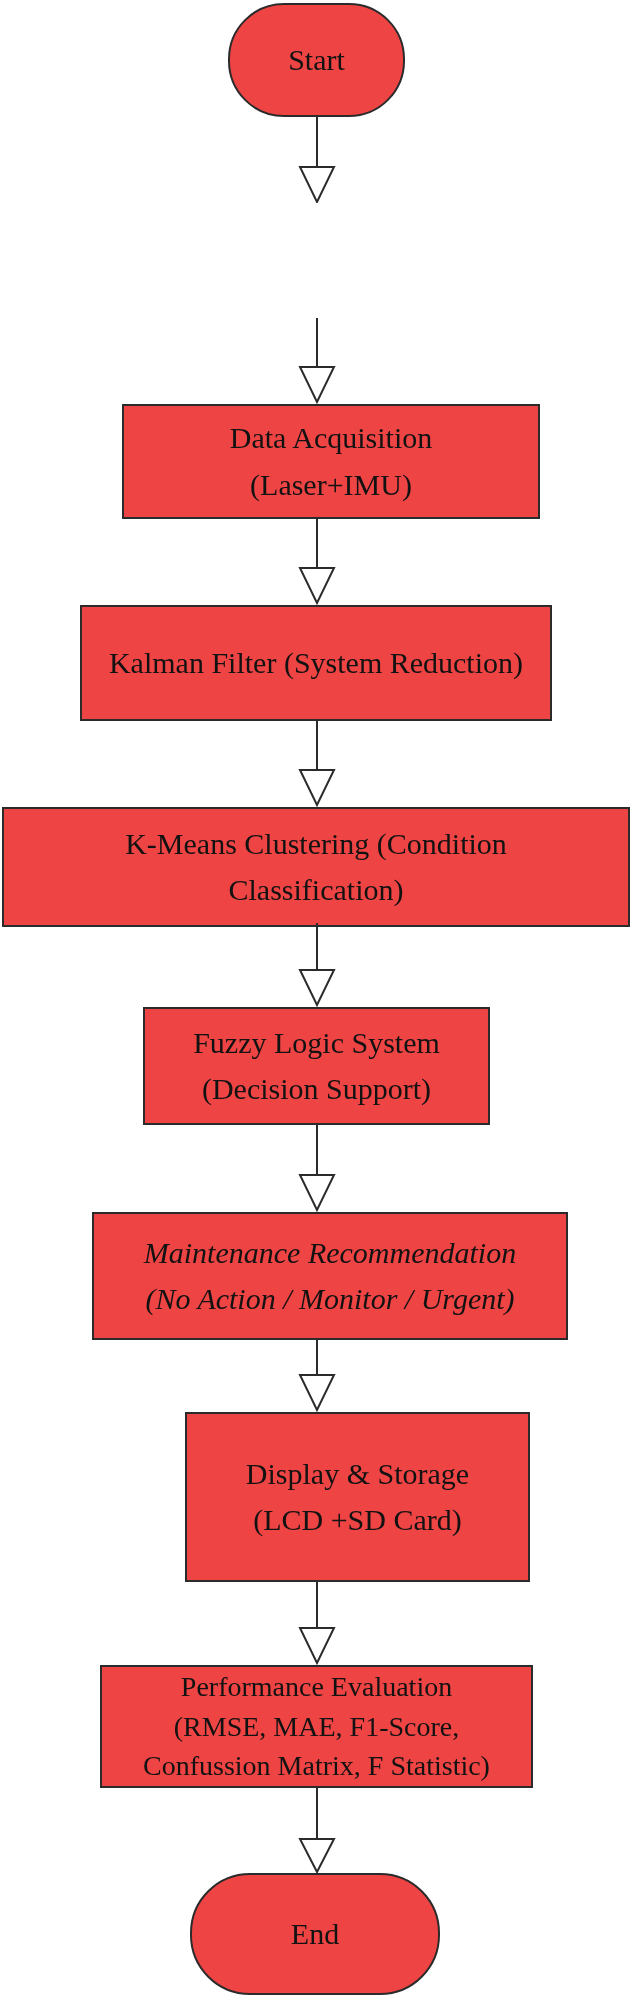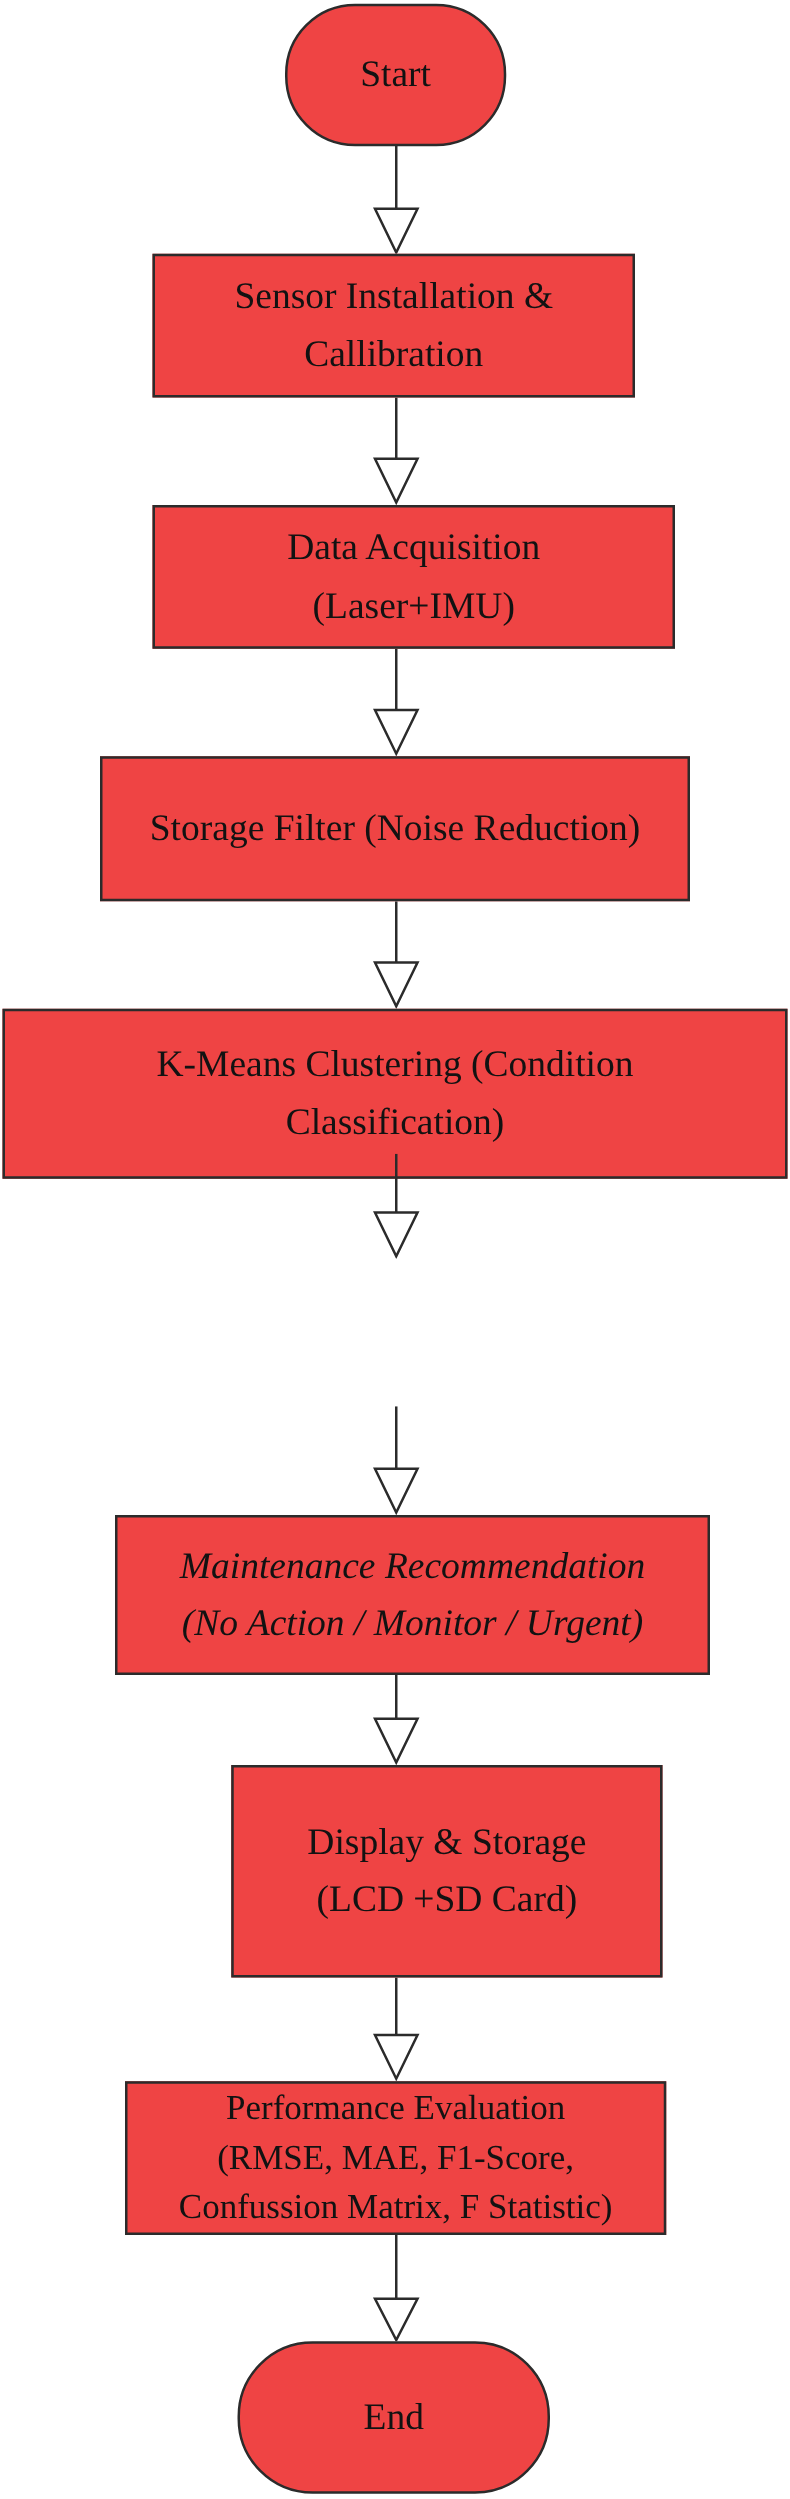--- a/index.html
+++ b/index.html
@@ -27,21 +27,21 @@
     font-size: 30px;
     line-height: 1.55;
     white-space: pre-line;
   }
   .terminator { border-radius: 56px; }
 
   #n-start   { left: 228px; top: 3px;    width: 177px; height: 114px; }
   #n-sensor  { left: 122px; top: 203px;  width: 386px; height: 115px; }
   #n-data    { left: 122px; top: 404px;  width: 418px; height: 115px; }
   #n-kalman  { left: 80px;  top: 605px;  width: 472px; height: 116px; }
-  #n-kmeans  { left: 2px;   top: 807px;  width: 628px; height: 136px; }
+  #n-kmeans  { left: 2px;   top: 807px;  width: 628px; height: 120px; }
   #n-fuzzy   { left: 143px; top: 1007px; width: 347px; height: 118px; }
   #n-maint   { left: 92px;  top: 1212px; width: 476px; height: 128px; font-style: italic; }
   #n-display { left: 143px; top: 1412px; width: 345px; height: 170px; margin-left: 42px; }
   #n-perf    { left: 100px; top: 1665px; width: 433px; height: 123px;
                font-size: 28px; line-height: 1.42; }
   #n-end     { left: 190px; top: 1873px; width: 250px; height: 122px;
                border-radius: 60px; }
 
   .connector { position: absolute; left: 295px; width: 44px; display: block; }
   #c1 { top: 116px;  height: 87px; }
@@ -61,51 +61,51 @@
 
 <div class="canvas">
 
   <div class="node terminator" id="n-start">Start</div>
 
   <svg class="connector" id="c1" viewBox="0 0 44 87">
     <line x1="22" y1="0" x2="22" y2="51"></line>
     <polygon points="5,51 39,51 22,86"></polygon>
   </svg>
 
-  <div class="node" id="n-sensor">Sensor Installation &amp;
-Callibration</div>
 
   <svg class="connector" id="c2" viewBox="0 0 44 86">
     <line x1="22" y1="0" x2="22" y2="49"></line>
     <polygon points="5,49 39,49 22,84"></polygon>
   </svg>
 
   <div class="node" id="n-data">Data Acquisition
 (Laser+IMU)</div>
 
   <svg class="connector" id="c3" viewBox="0 0 44 86">
     <line x1="22" y1="0" x2="22" y2="49"></line>
     <polygon points="5,49 39,49 22,84"></polygon>
   </svg>
 
-  <div class="node" id="n-kalman">Storage Filter (Noise Reduction)</div>
+  <div class="node" id="n-kalman">Kalman Filter (System Reduction)</div>
 
   <svg class="connector" id="c4" viewBox="0 0 44 86">
     <line x1="22" y1="0" x2="22" y2="49"></line>
     <polygon points="5,49 39,49 22,84"></polygon>
   </svg>
 
   <div class="node" id="n-kmeans">K-Means Clustering (Condition
 Classification)</div>
 
   <svg class="connector" id="c5" viewBox="0 0 44 84">
     <line x1="22" y1="0" x2="22" y2="47"></line>
     <polygon points="5,47 39,47 22,82"></polygon>
   </svg>
 
+  <div class="node" id="n-fuzzy">Fuzzy Logic System
+(Decision Support)</div>
 
   <svg class="connector" id="c6" viewBox="0 0 44 87">
     <line x1="22" y1="0" x2="22" y2="50"></line>
     <polygon points="5,50 39,50 22,85"></polygon>
   </svg>
 
   <div class="node" id="n-maint">Maintenance Recommendation
 (No Action / Monitor / Urgent)</div>
 
   <svg class="connector" id="c7" viewBox="0 0 44 72">

